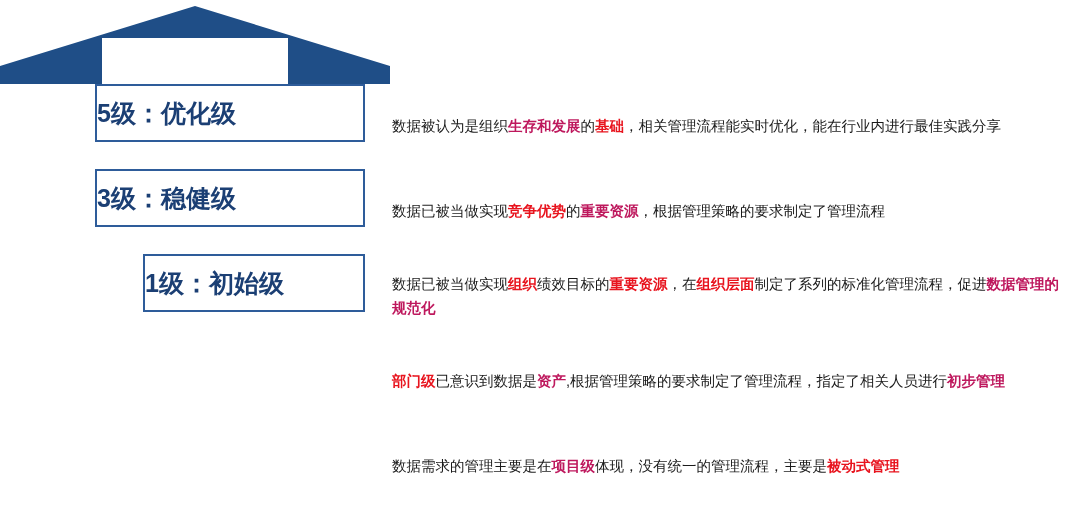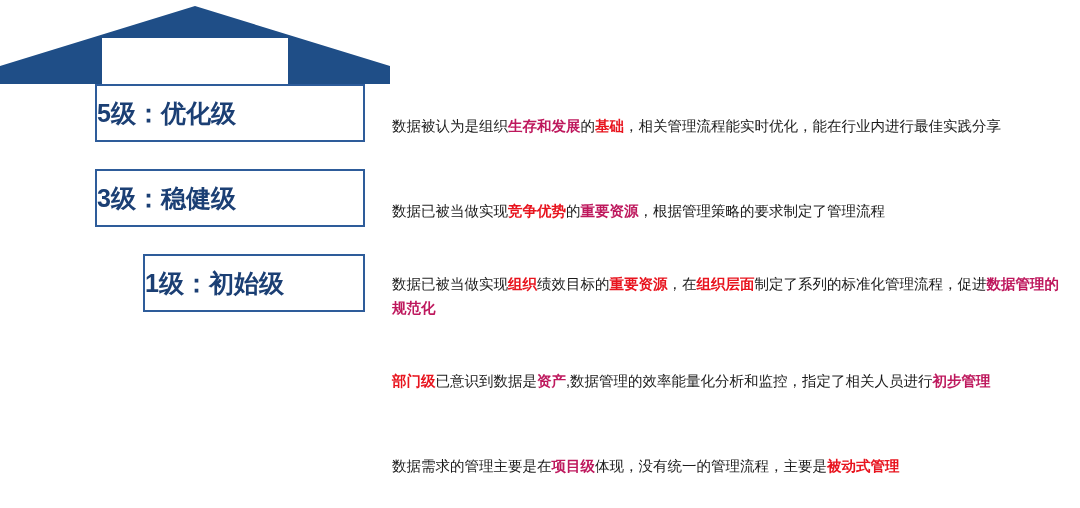--- a/index.html
+++ b/index.html
@@ -125,20 +125,20 @@
     <div class="desc-row">
       <div class="desc-text"><span>数据被认为是组织</span><span class="hl-blue">生存和发展</span><span>的</span><span class="hl-red">基础</span><span>，相关管理流程能实时优化，能在行业内进行最佳实践分享</span></div>
     </div>
     <div class="desc-row">
       <div class="desc-text"><span>数据已被当做实现</span><span class="hl-red">竞争优势</span><span>的</span><span class="hl-blue">重要资源</span><span>，根据管理策略的要求制定了管理流程</span></div>
     </div>
     <div class="desc-row">
       <div class="desc-text"><span>数据已被当做实现</span><span class="hl-red">组织</span><span>绩效目标的</span><span class="hl-red">重要资源</span><span>，在</span><span class="hl-red">组织层面</span><span>制定了系列的标准化管理流程，促进</span><span class="hl-blue">数据管理的规范化</span></div>
     </div>
     <div class="desc-row">
-      <div class="desc-text"><span class="hl-red">部门级</span><span>已意识到数据是</span><span class="hl-blue">资产</span><span>,数据管理的效率能量化分析和监控，指定了相关人员进行</span><span class="hl-blue">初步管理</span></div>
+      <div class="desc-text"><span class="hl-red">部门级</span><span>已意识到数据是</span><span class="hl-blue">资产</span><span>,根据管理策略的要求制定了管理流程，指定了相关人员进行</span><span class="hl-blue">初步管理</span></div>
     </div>
     <div class="desc-row">
       <div class="desc-text"><span>数据需求的管理主要是在</span><span class="hl-blue">项目级</span><span>体现，没有统一的管理流程，主要是</span><span class="hl-red">被动式管理</span></div>
     </div>
   </div>
 
 </div>
 
 </body></html>

